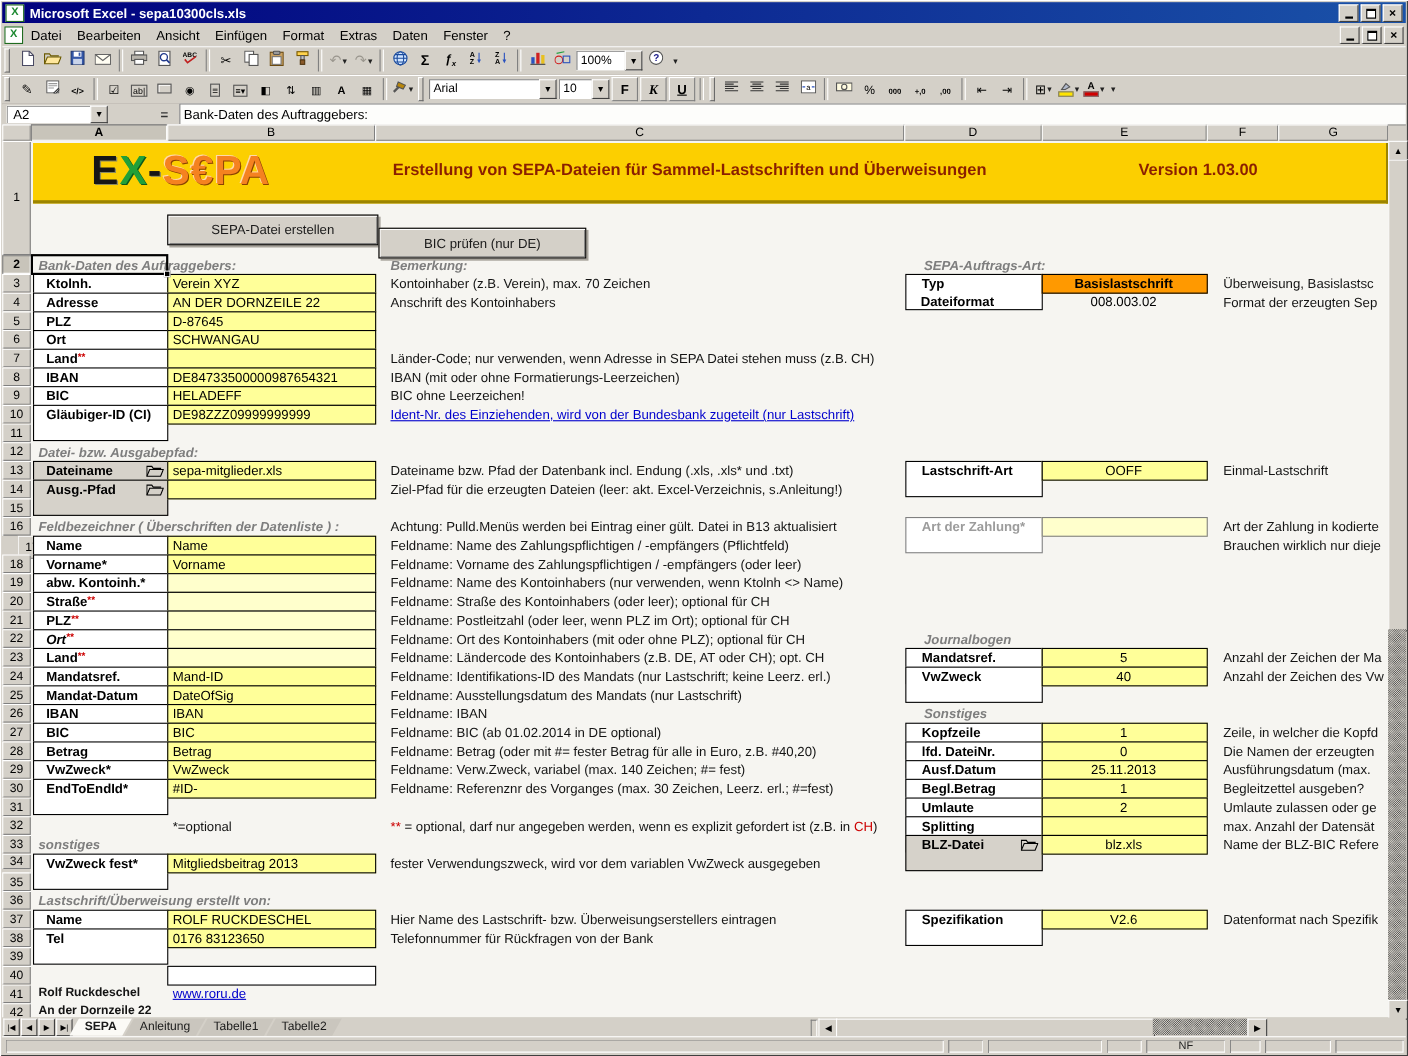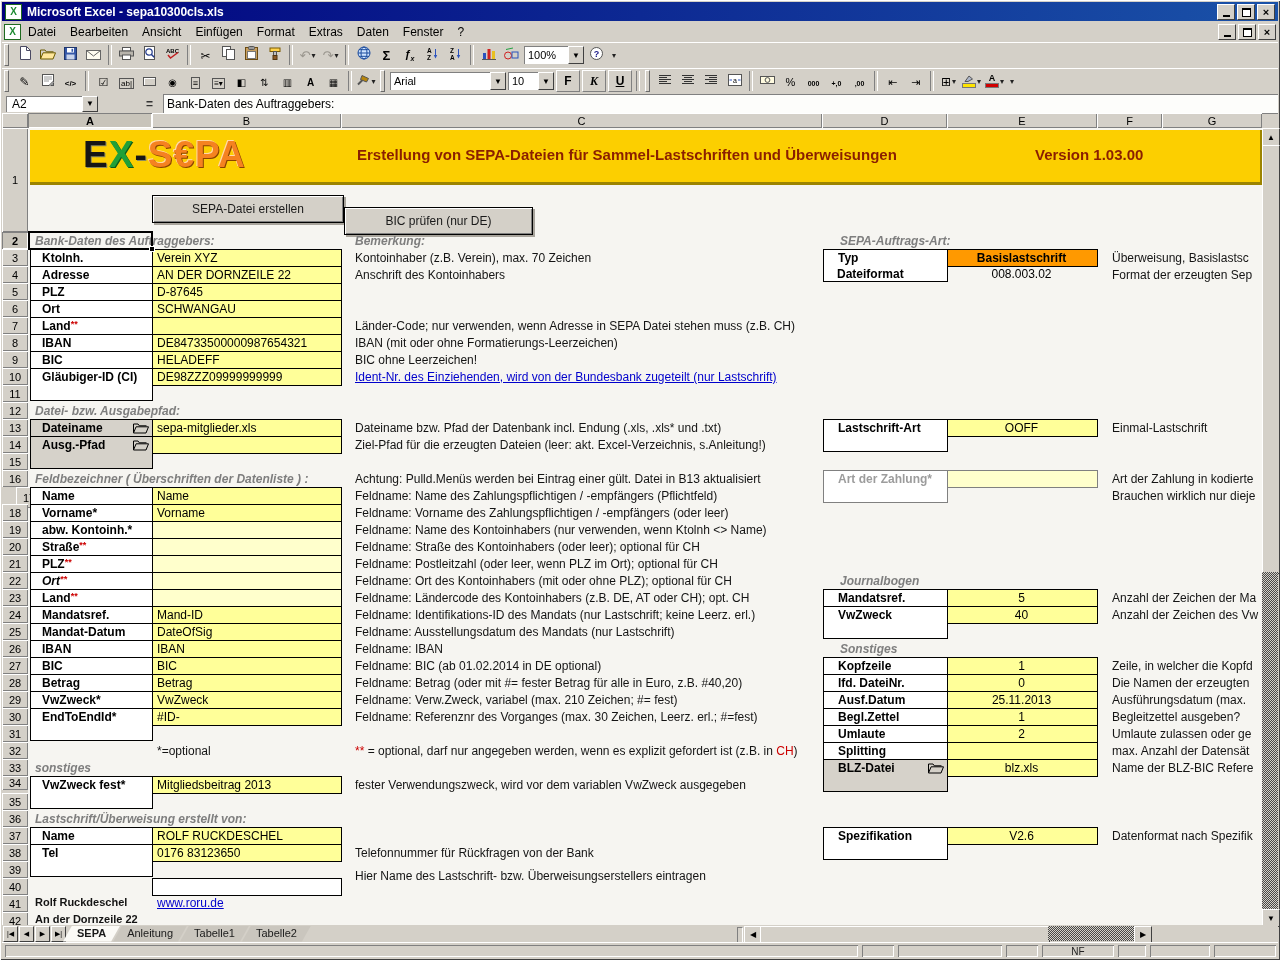--- a/index.html
+++ b/index.html
@@ -596,30 +596,30 @@
       <div class="cell-value" style="left: 152px; top: 640px; width: 190px;">IBAN</div>
       <div class="remark" style="left: 355px; top: 642px;">Feldname: IBAN</div>
       <div class="cell-label" style="left: 30px; top: 657px; width: 123px;"><span>BIC</span></div>
       <div class="cell-value" style="left: 152px; top: 657px; width: 190px;">BIC</div>
       <div class="remark" style="left: 355px; top: 659px;">Feldname: BIC (ab 01.02.2014 in DE optional)</div>
       <div class="cell-label" style="left: 30px; top: 674px; width: 123px;"><span>Betrag</span></div>
       <div class="cell-value" style="left: 152px; top: 674px; width: 190px;">Betrag</div>
       <div class="remark" style="left: 355px; top: 676px;">Feldname: Betrag (oder mit #= fester Betrag für alle in Euro, z.B. #40,20)</div>
       <div class="cell-label" style="left: 30px; top: 691px; width: 123px;"><span>VwZweck*</span></div>
       <div class="cell-value" style="left: 152px; top: 691px; width: 190px;">VwZweck</div>
-      <div class="remark" style="left: 355px; top: 693px;">Feldname: Verw.Zweck, variabel (max. 210 Zeichen; #= fest)</div>
+      <div class="remark" style="left: 355px; top: 693px;">Feldname: Verw.Zweck, variabel (max. 140 Zeichen; #= fest)</div>
       <div class="cell-label" style="left: 30px; top: 708px; width: 123px;"><span>EndToEndId*</span></div>
       <div class="cell-value" style="left: 152px; top: 708px; width: 190px;">#ID-</div>
       <div class="remark" style="left: 355px; top: 710px;">Feldname: Referenznr des Vorganges (max. 30 Zeichen, Leerz. erl.; #=fest)</div>
       <div class="cell-label" style="left: 30px; top: 776px; width: 123px;"><span>VwZweck fest*</span></div>
       <div class="cell-value" style="left: 152px; top: 776px; width: 190px;">Mitgliedsbeitrag 2013</div>
       <div class="remark" style="left: 355px; top: 778px;">fester Verwendungszweck, wird vor dem variablen VwZweck ausgegeben</div>
       <div class="cell-label" style="left: 30px; top: 827px; width: 123px;"><span>Name</span></div>
       <div class="cell-value" style="left: 152px; top: 827px; width: 190px;">ROLF RUCKDESCHEL</div>
-      <div class="remark" style="left: 355px; top: 829px; margin-top: 40px;">Hier Name des Lastschrift- bzw. Überweisungserstellers eintragen</div>
+      <div class="remark" style="left: 355px; top: 829px;">Hier Name des Lastschrift- bzw. Überweisungserstellers eintragen</div>
       <div class="cell-label" style="left: 30px; top: 844px; width: 123px;"><span>Tel</span></div>
       <div class="cell-value" style="left: 152px; top: 844px; width: 190px;">0176 83123650</div>
       <div class="remark" style="left: 355px; top: 846px;">Telefonnummer für Rückfragen von der Bank</div>
       <div class="cell-label" style="left: 823px; top: 249px; width: 125px; padding-left: 14px;"><span>Typ</span></div>
       <div class="cell-value center orange" style="left: 947px; top: 249px; width: 151px;">Basislastschrift</div>
       <div class="remark" style="left: 1112px; top: 251px;">Überweisung, Basislastsc</div>
       <div class="cell-label" style="left: 823px; top: 266px; width: 125px; padding-left: 14px; border: none; background: transparent;"><span>Dateiformat</span></div>
       <div class="cell-value center noborder" style="left: 947px; top: 266px; width: 151px;">008.003.02</div>
       <div class="remark" style="left: 1112px; top: 268px;">Format der erzeugten Sep</div>
       <div class="cell-label" style="left: 823px; top: 419px; width: 125px; padding-left: 14px;"><span>Lastschrift-Art</span></div>
@@ -637,21 +637,21 @@
       <div class="remark" style="left: 1112px; top: 608px;">Anzahl der Zeichen des Vw</div>
       <div class="cell-label" style="left: 823px; top: 657px; width: 125px; padding-left: 14px;"><span>Kopfzeile</span></div>
       <div class="cell-value center" style="left: 947px; top: 657px; width: 151px;">1</div>
       <div class="remark" style="left: 1112px; top: 659px;">Zeile, in welcher die Kopfd</div>
       <div class="cell-label" style="left: 823px; top: 674px; width: 125px; padding-left: 14px;"><span>lfd. DateiNr.</span></div>
       <div class="cell-value center" style="left: 947px; top: 674px; width: 151px;">0</div>
       <div class="remark" style="left: 1112px; top: 676px;">Die Namen der erzeugten</div>
       <div class="cell-label" style="left: 823px; top: 691px; width: 125px; padding-left: 14px;"><span>Ausf.Datum</span></div>
       <div class="cell-value center" style="left: 947px; top: 691px; width: 151px;">25.11.2013</div>
       <div class="remark" style="left: 1112px; top: 693px;">Ausführungsdatum (max.</div>
-      <div class="cell-label" style="left: 823px; top: 708px; width: 125px; padding-left: 14px;"><span>Begl.Zettel</span></div>
+      <div class="cell-label" style="left: 823px; top: 708px; width: 125px; padding-left: 14px;"><span>Begl.Betrag</span></div>
       <div class="cell-value center" style="left: 947px; top: 708px; width: 151px;">1</div>
       <div class="remark" style="left: 1112px; top: 710px;">Begleitzettel ausgeben?</div>
       <div class="cell-label" style="left: 823px; top: 725px; width: 125px; padding-left: 14px;"><span>Umlaute</span></div>
       <div class="cell-value center" style="left: 947px; top: 725px; width: 151px;">2</div>
       <div class="remark" style="left: 1112px; top: 727px;">Umlaute zulassen oder ge</div>
       <div class="cell-label" style="left: 823px; top: 742px; width: 125px; padding-left: 14px;"><span>Splitting</span></div>
       <div class="cell-value center" style="left: 947px; top: 742px; width: 151px;"></div>
       <div class="remark" style="left: 1112px; top: 744px;">max. Anzahl der Datensät</div>
       <div class="cell-label gray" style="left: 823px; top: 759px; width: 125px; padding-left: 14px;"><span>BLZ-Datei</span><span class="folder"><svg width="16" height="12" viewBox="0 0 16 12">
             <path d="M.5 11v-9h4.5l1.3 1.8h7.2" fill="none" stroke="#000"></path>

